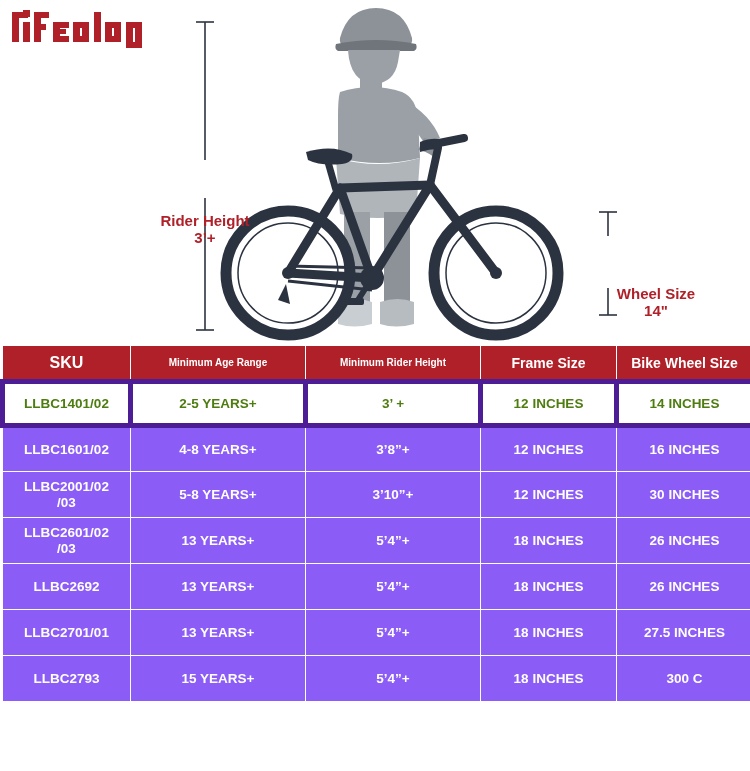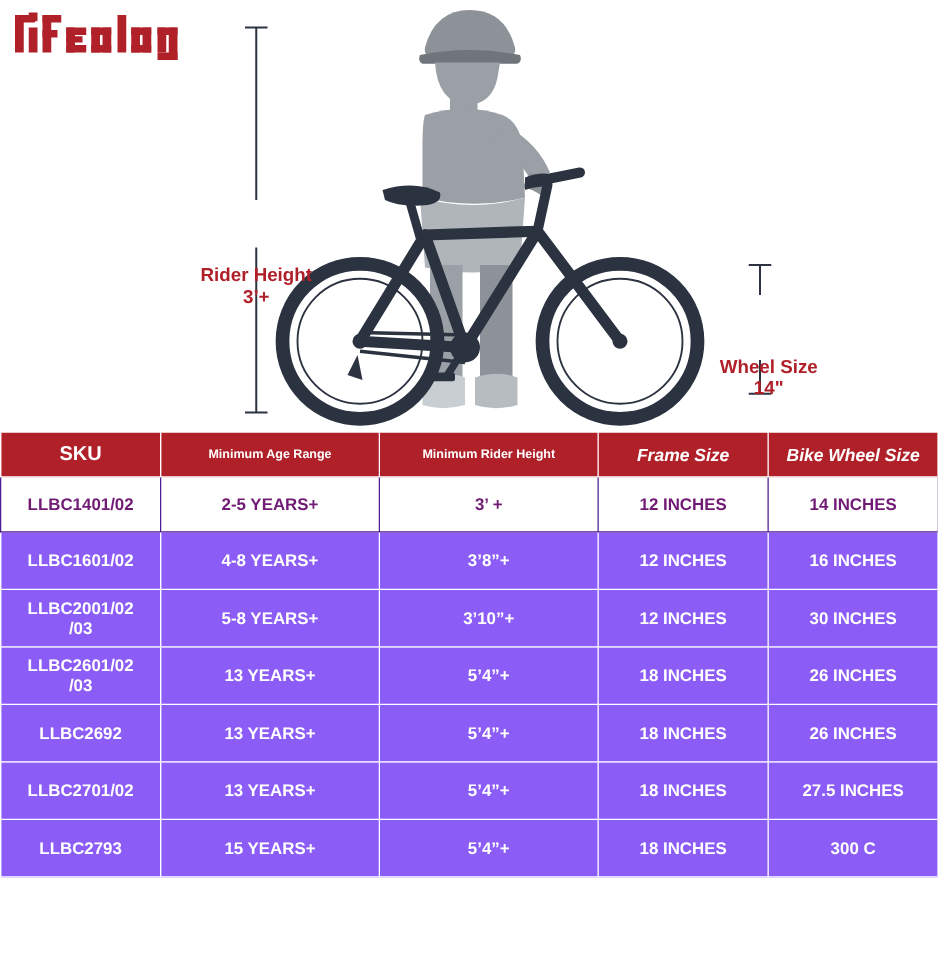--- a/index.html
+++ b/index.html
@@ -45,21 +45,21 @@
     text-align: center;
     white-space: pre-line;
     margin-top: 47px;
   }
   .callout.rider {
     left: 140px;
     top: 165px;
     width: 130px;
   }
   .callout.wheel {
-    left: 555px;
+    left: 596px;
     top: 238px;
     width: 120px;
   }
 
   
   table.spec {
     border-collapse: collapse;
     width: 750px;
     table-layout: fixed;
     padding-left: 36px;
@@ -75,27 +75,27 @@
   
   table.spec thead th {
     background: #b02028;
     color: #ffffff;
     border: 1px solid #ffffff;
     height: 36px;
     font-weight: bold;
   }
   .th-sku { font-size: 16px; }
   .th-small { font-size: 10px; font-weight: normal; }
-  .th-mid { font-size: 14px; font-style: italic; }
+  .th-mid { font-size: 14px; }
 
   
   tr.row-white td {
     background: #ffffff;
-    color: #701a75;
-    border: 1px solid #4c1d95;
+    color: #4d7c0f;
+    border: 5px solid #4c1d95;
     height: 44px;
     font-size: 13.5px;
   }
   
   tr.row-red td {
     background: #8b5cf6;
     color: #ffffff;
     height: 46px;
     font-size: 13.5px;
   }
@@ -281,21 +281,21 @@
       <td>26 INCHES</td>
     </tr>
     <tr class="row-red">
       <td class="sku-cell nowrap-break">LLBC2692</td>
       <td>13 YEARS+</td>
       <td>5’4”+</td>
       <td>18 INCHES</td>
       <td>26 INCHES</td>
     </tr>
     <tr class="row-red">
-      <td class="sku-cell nowrap-break">LLBC2701/02</td>
+      <td class="sku-cell nowrap-break">LLBC2701/01</td>
       <td>13 YEARS+</td>
       <td>5’4”+</td>
       <td>18 INCHES</td>
       <td>27.5 INCHES</td>
     </tr>
     <tr class="row-red">
       <td class="sku-cell nowrap-break">LLBC2793</td>
       <td>15 YEARS+</td>
       <td>5’4”+</td>
       <td>18 INCHES</td>

